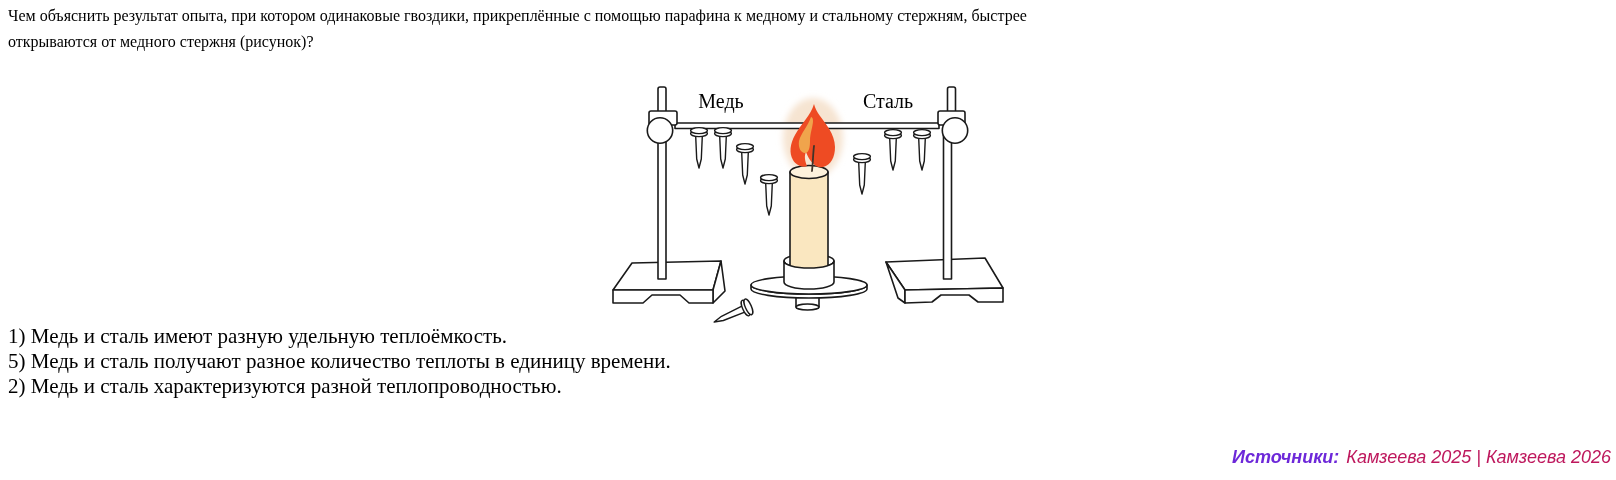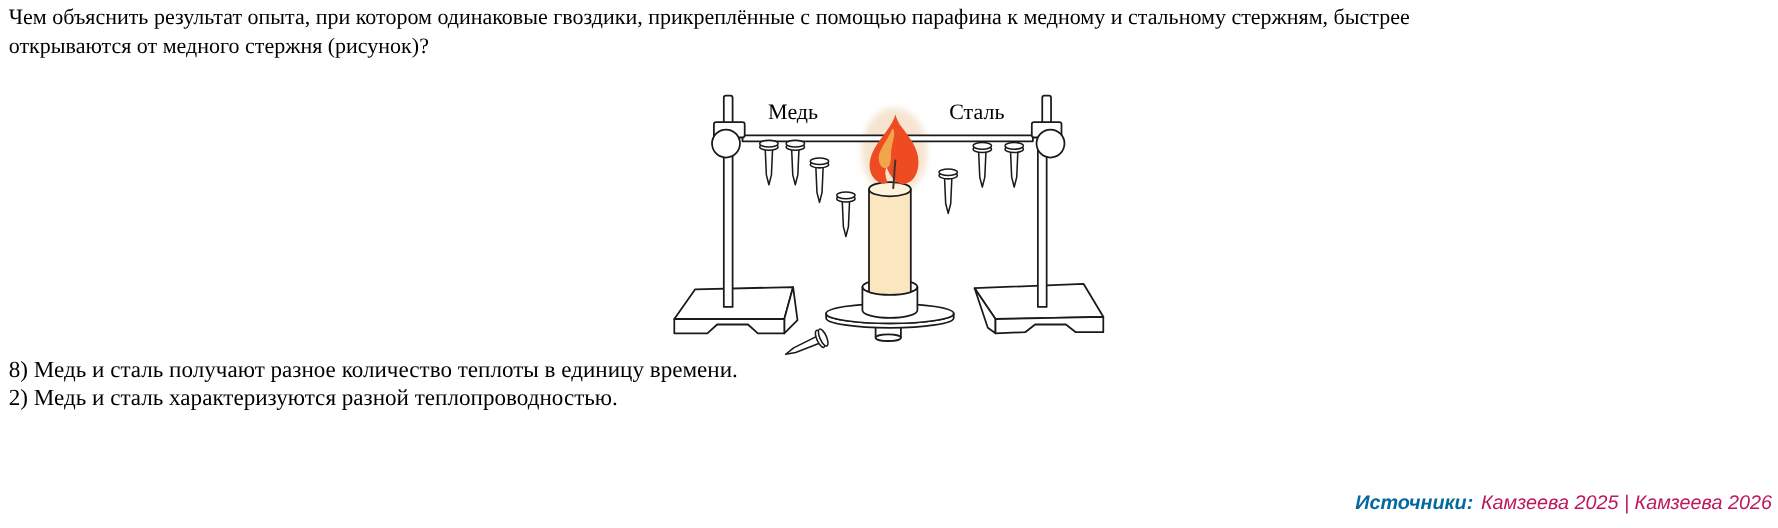--- a/index.html
+++ b/index.html
@@ -3,38 +3,38 @@
 <meta charset="utf-8">
 <style>
   html,body{margin:0;padding:0}
   body{
     width:1616px;height:480px;position:relative;overflow:hidden;
     background:#ffffff;color:#000;
     font-family:"Liberation Serif", serif;
   }
   .question{
     position:absolute;left:8px;top:3px;right:8px;
-    font-size:20px;line-height:26px;white-space:nowrap;
+    font-size:16px;line-height:26px;white-space:nowrap;
   }
   .figure{
     position:absolute;left:580px;top:70px;width:430px;height:262px;
   }
   .figure text{
     font-family:"Liberation Serif", serif;font-size:20px;fill:#000;stroke:none;
   }
   .options{
     position:absolute;left:8px;top:324px;
     font-size:21px;line-height:25px;white-space:nowrap;
   }
   .sources{
     position:absolute;right:5px;top:447px;
     font-family:"Liberation Sans", sans-serif;font-style:italic;font-size:18px;
     white-space:nowrap;
   }
-  .src-label{font-weight:700;color:#0369a1;margin-right:7px}
+  .src-label{font-weight:700;color:#6d28d9;margin-right:7px}
   .src-items{color:#be185d}
 </style>
 </head>
 <body>
 
 <div class="question">
   <div>Чем объяснить результат опыта, при котором одинаковые гвоздики, прикреплённые с помощью парафина к медному и стальному стержням, быстрее</div>
   <div>открываются от медного стержня (рисунок)?</div>
 </div>
 
@@ -115,19 +115,20 @@
     </g>
 
     <use href="#nail" transform="translate(168,237) rotate(66)"></use>
   </g>
 
   <text x="141" y="38" text-anchor="middle">Медь</text>
   <text x="308" y="38" text-anchor="middle">Сталь</text>
 </svg>
 
 <div class="options">
-  <div class="option">8) Медь и сталь получают разное количество теплоты в единицу времени.</div>
+  <div class="option">1) Медь и сталь имеют разную удельную теплоёмкость.</div>
+  <div class="option">5) Медь и сталь получают разное количество теплоты в единицу времени.</div>
   <div class="option">2) Медь и сталь характеризуются разной теплопроводностью.</div>
 </div>
 
 <div class="sources">
   <span class="src-label">Источники:</span><span class="src-items">Камзеева 2025 | Камзеева 2026</span>
 </div>
 
 </body></html>

